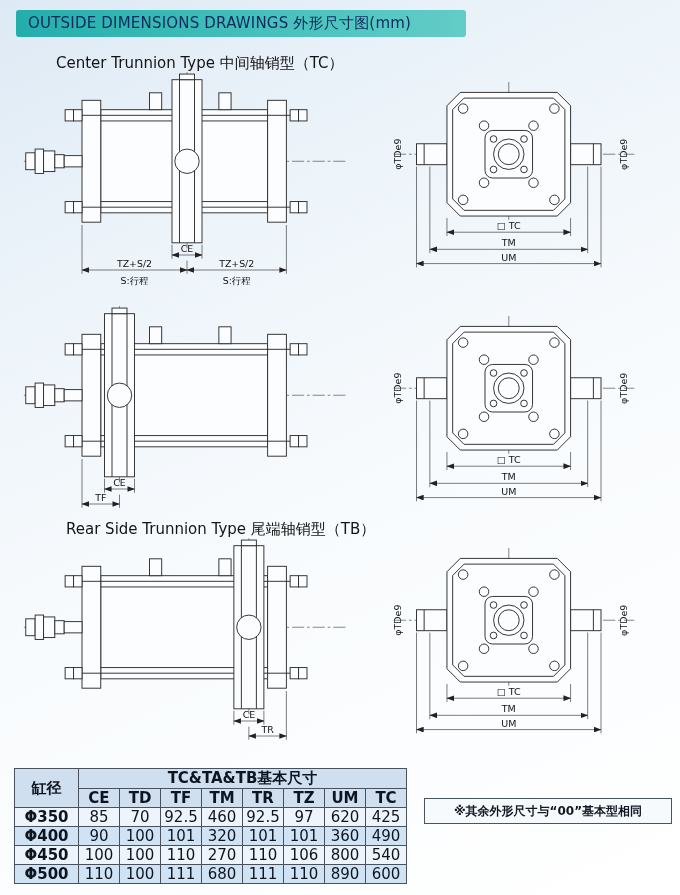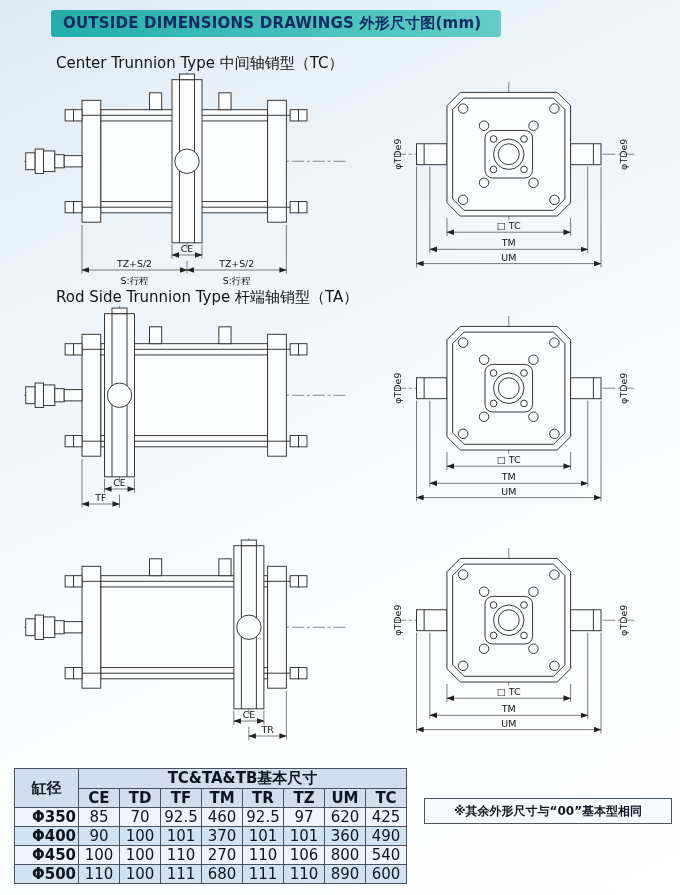--- a/index.html
+++ b/index.html
@@ -5,39 +5,39 @@
   * { margin:0; padding:0; box-sizing:border-box; }
   html,body { width:680px; height:895px; }
   body { font-family:"DejaVu Sans","Liberation Sans",sans-serif; }
   .page {
     position:relative; width:680px; height:895px; overflow:hidden;
     background:linear-gradient(155deg,#dde9f4 0%,#eaf2f9 20%,#f8fbfd 55%,#ffffff 100%);
   }
   .banner {
     position:absolute; left:16px; top:10px; width:450px; height:27px;
     background:linear-gradient(90deg,#23aeab,#4fc5c0 70%,#63ccc7);
-    border-radius:3px; color:#0e2a5e; font-weight:bold; font-size:15px;
-    line-height:27px; padding-left:12px; letter-spacing:0.2px;margin-left:35px;
+    border-radius:3px; color:#0e2a5e; font-weight:normal; font-size:15px;
+    line-height:27px; padding-left:12px; letter-spacing:0.2px;
   }
   .sec-title { position:absolute; font-size:15px; color:#141414; }
   svg.dwg { position:absolute; }
   .ln  { stroke:#2b2b2b; stroke-width:1; fill:none; }
   .part{ stroke:#2b2b2b; stroke-width:1; fill:#fbfdff; }
   .cl  { stroke:#4a4a4a; stroke-width:0.7; fill:none; stroke-dasharray:13 3 3 3; }
   .dim { stroke:#3a3a3a; stroke-width:0.7; fill:none; }
   .arr { marker-start:url(#arrowhead); marker-end:url(#arrowhead); }
   .txt { font-family:"DejaVu Sans","Liberation Sans",sans-serif; font-size:10px; fill:#101010; }
   table.dims {
     position:absolute; left:14px; top:768px; border-collapse:collapse;
     font-size:15px; color:#0d1520; table-layout:fixed;
   }
   .dims td { border:1px solid #49525c; text-align:center; height:18px; padding:0 2px; background:#edf4fb; }
   .dims td.th { background:#cfdff0; font-weight:bold; }
   .dims tr.even td { background:#d0e3f4; }
-  .dims td.bore { font-weight:bold;text-align:right; }
+  .dims td.bore { font-weight:bold; }
   .note {
     position:absolute; left:424px; top:798px; width:248px; height:26px;
     border:1px solid #4a545e; background:#f6fafd; font-weight:bold;
     font-size:12px; line-height:24px; text-align:center; color:#101722;
   }
 </style>
 </head>
 <body>
 
 <div class="page">
@@ -165,21 +165,20 @@
     </g>
     <g>
       <line class="dim" x1="30" y1="93" x2="30" y2="199"></line>
       <line class="dim" x1="224" y1="93" x2="224" y2="199"></line>
       <line class="dim arr" x1="30" y1="195" x2="224" y2="195"></line>
       <text class="txt" x="127" y="192" text-anchor="middle">UM</text>
     </g>
   </svg>
 
   
-  <div class="sec-title" style="left:56px; top:288px;">Rod Side Trunnion Type 杆端轴销型（TA）</div>
 
   <svg class="dwg" style="left:22px; top:306px;" width="330" height="216" viewBox="0 0 352 230">
     <line class="cl" x1="2" y1="95" x2="348" y2="95"></line>
     <g>
       <rect class="part" x="84" y="40" width="178" height="110"></rect>
       <rect class="part" x="64" y="30" width="20" height="130"></rect>
       <rect class="part" x="262" y="30" width="20" height="130"></rect>
       <line class="ln" x1="46" y1="46" x2="304" y2="46"></line>
       <line class="ln" x1="46" y1="144" x2="304" y2="144"></line>
       <line class="ln" x1="84" y1="52" x2="262" y2="52"></line>
@@ -278,20 +277,21 @@
     </g>
     <g>
       <line class="dim" x1="30" y1="93" x2="30" y2="199"></line>
       <line class="dim" x1="224" y1="93" x2="224" y2="199"></line>
       <line class="dim arr" x1="30" y1="195" x2="224" y2="195"></line>
       <text class="txt" x="127" y="192" text-anchor="middle">UM</text>
     </g>
   </svg>
 
   
+  <div class="sec-title" style="left:66px; top:520px;">Rear Side Trunnion Type 尾端轴销型（TB）</div>
 
   <svg class="dwg" style="left:22px; top:538px;" width="330" height="216" viewBox="0 0 352 230">
     <line class="cl" x1="2" y1="95" x2="348" y2="95"></line>
     <g>
       <rect class="part" x="84" y="40" width="178" height="110"></rect>
       <rect class="part" x="64" y="30" width="20" height="130"></rect>
       <rect class="part" x="262" y="30" width="20" height="130"></rect>
       <line class="ln" x1="46" y1="46" x2="304" y2="46"></line>
       <line class="ln" x1="46" y1="144" x2="304" y2="144"></line>
       <line class="ln" x1="84" y1="52" x2="262" y2="52"></line>
@@ -433,21 +433,21 @@
       <td>92.5</td>
       <td>97</td>
       <td>620</td>
       <td>425</td>
     </tr>
     <tr class="even">
       <td class="bore">Φ400</td>
       <td>90</td>
       <td>100</td>
       <td>101</td>
-      <td>370</td>
+      <td>320</td>
       <td>101</td>
       <td>101</td>
       <td>360</td>
       <td>490</td>
     </tr>
     <tr class="odd">
       <td class="bore">Φ450</td>
       <td>100</td>
       <td>100</td>
       <td>110</td>

